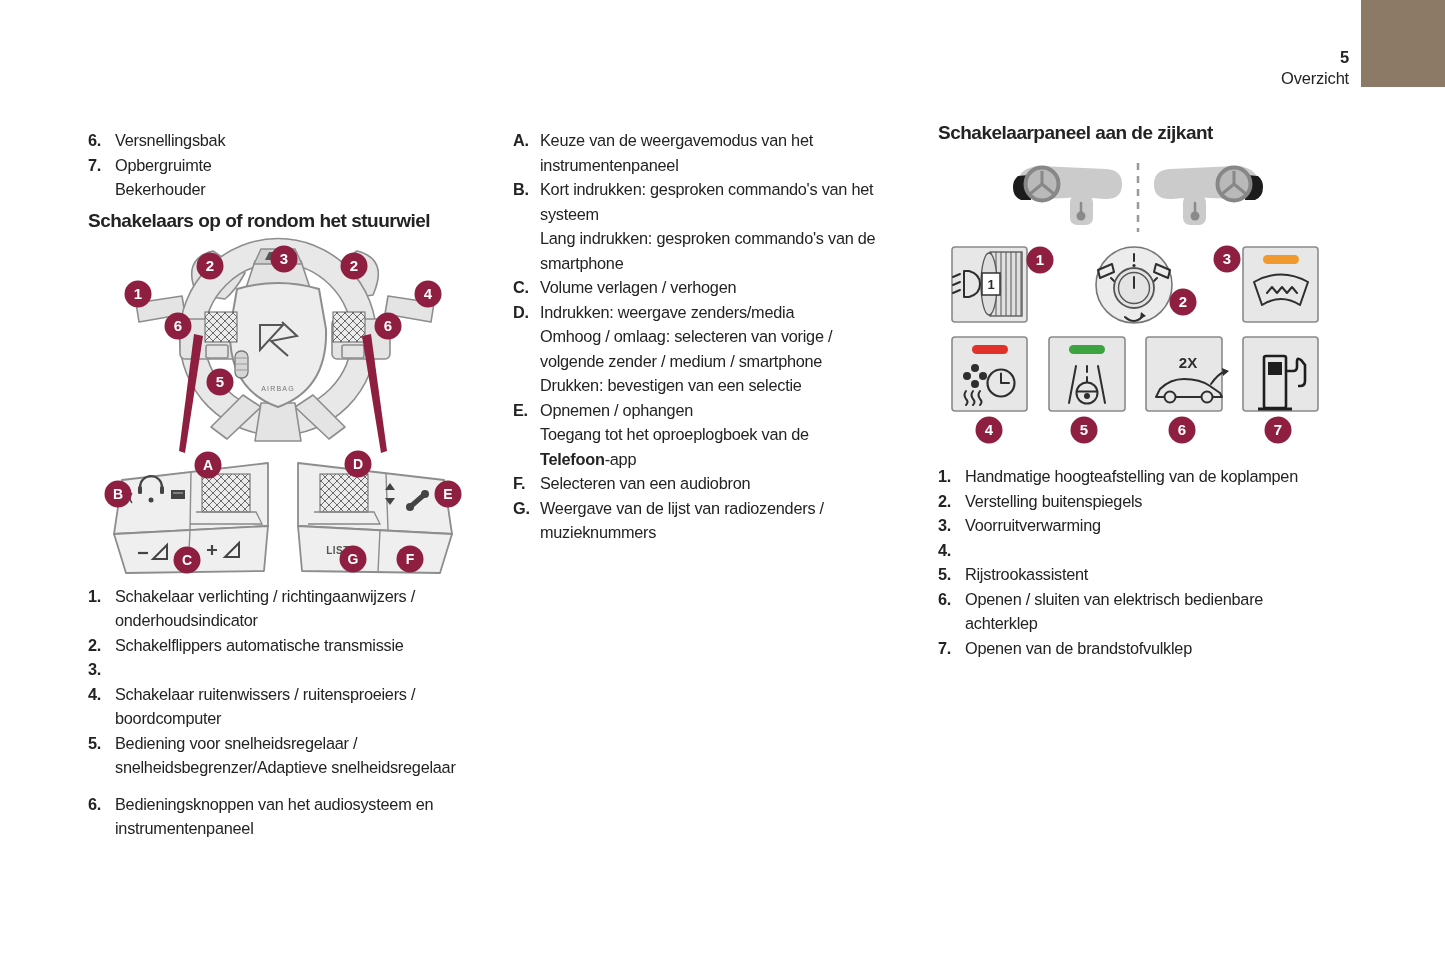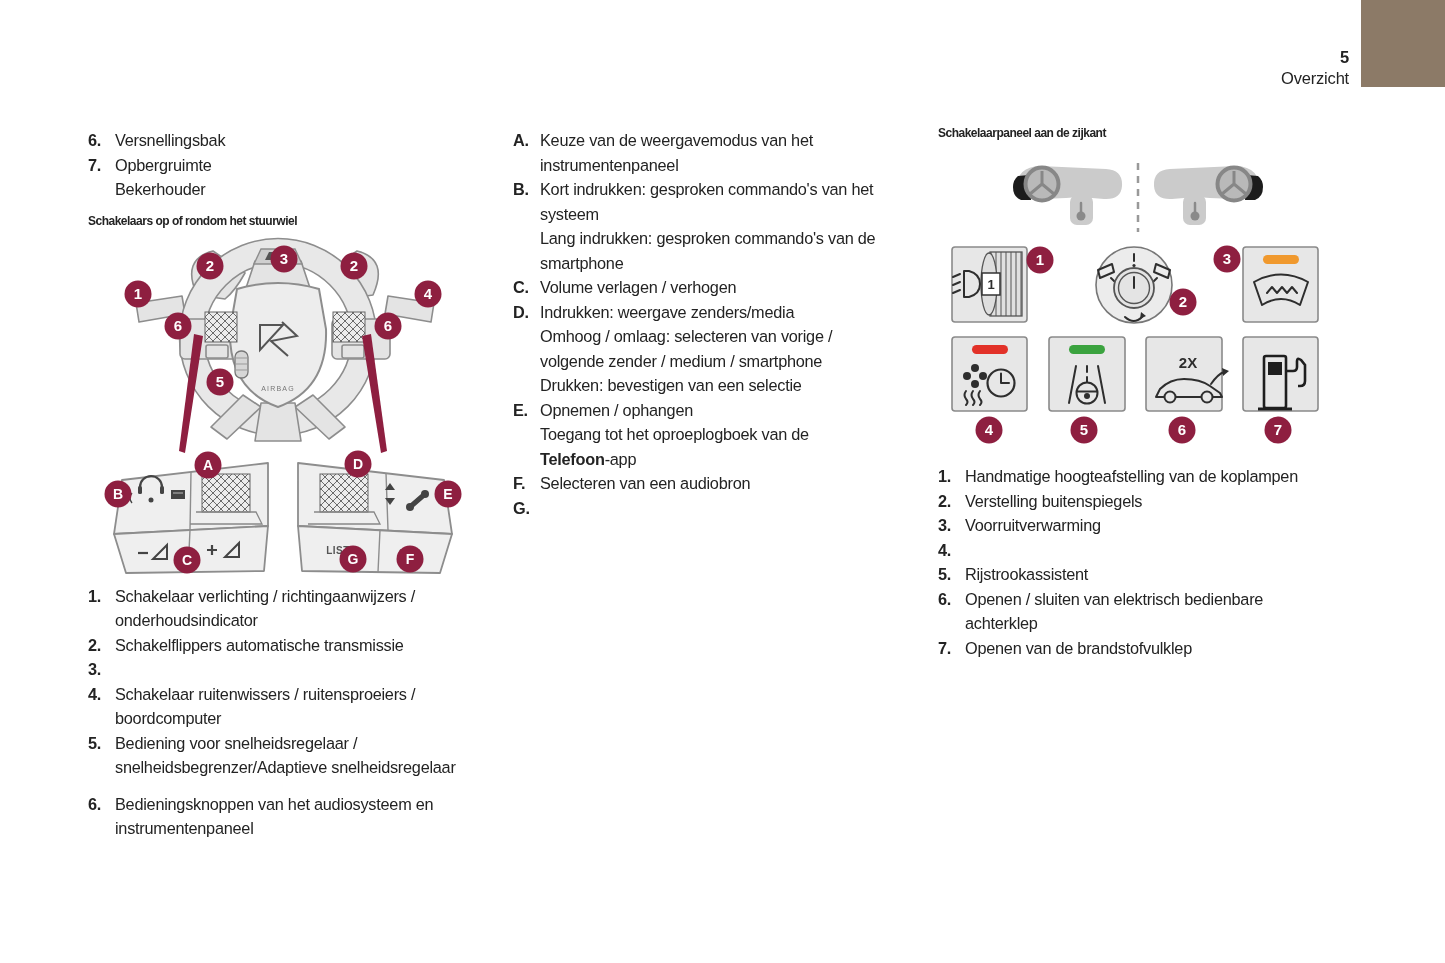--- a/index.html
+++ b/index.html
@@ -10,21 +10,21 @@
   .tab { position:absolute; left:1361px; top:0; width:84px; height:87px; background:#8c7a67; }
   .pagehead { position:absolute; top:47px; right:96px; text-align:right; font-size:16.5px; line-height:21px; letter-spacing:-0.2px; }
   .pagehead .pnum { display:block; font-weight:700; }
   .pagehead .psec { display:block;text-align:center; }
 
   .col { position:absolute; }
   #leftcol  { left:88px;  top:128px; width:398px; }
   #midcol   { left:513px; top:128px; width:428px; }
   #rightcol { left:938px; top:121px; width:425px; }
 
-  h2.sect { margin:0; font-size:12px; font-weight:700; letter-spacing:-0.5px; line-height:24px; }
+  h2.sect { margin:0; font-size:19px; font-weight:700; letter-spacing:-0.5px; line-height:24px; }
   #leftcol h2.sect { margin-top:7px; }
 
   .list { }
   .item { display:flex; font-size:16.3px; line-height:24.5px; letter-spacing:-0.25px; }
   .item .num { flex:none; width:27px; font-weight:700; }
   .item .txt { white-space:pre-line; }
   .item.gap { margin-top:12px; }
   .item .txt b, .item .txt .bseg { font-weight:700;text-align:center; }
 
   .figure { line-height:0; }
@@ -319,20 +319,22 @@
 </span><span class="bseg">Telefoon</span><span>-app</span></span>
         </div>
 
         <div class="item">
           <span class="num">F.</span>
           <span class="txt">Selecteren van een audiobron</span>
         </div>
 
         <div class="item">
           <span class="num">G.</span>
+          <span class="txt">Weergave van de lijst van radiozenders /
+muzieknummers</span>
         </div>
       </div>
   </div>
 
   <div class="col" id="rightcol">
     <h2 class="sect">Schakelaarpaneel aan de zijkant</h2>
 
     <div class="figure" id="dashfig">
       <svg width="430" height="80" viewBox="0 0 430 80">
         <g id="dashL">

